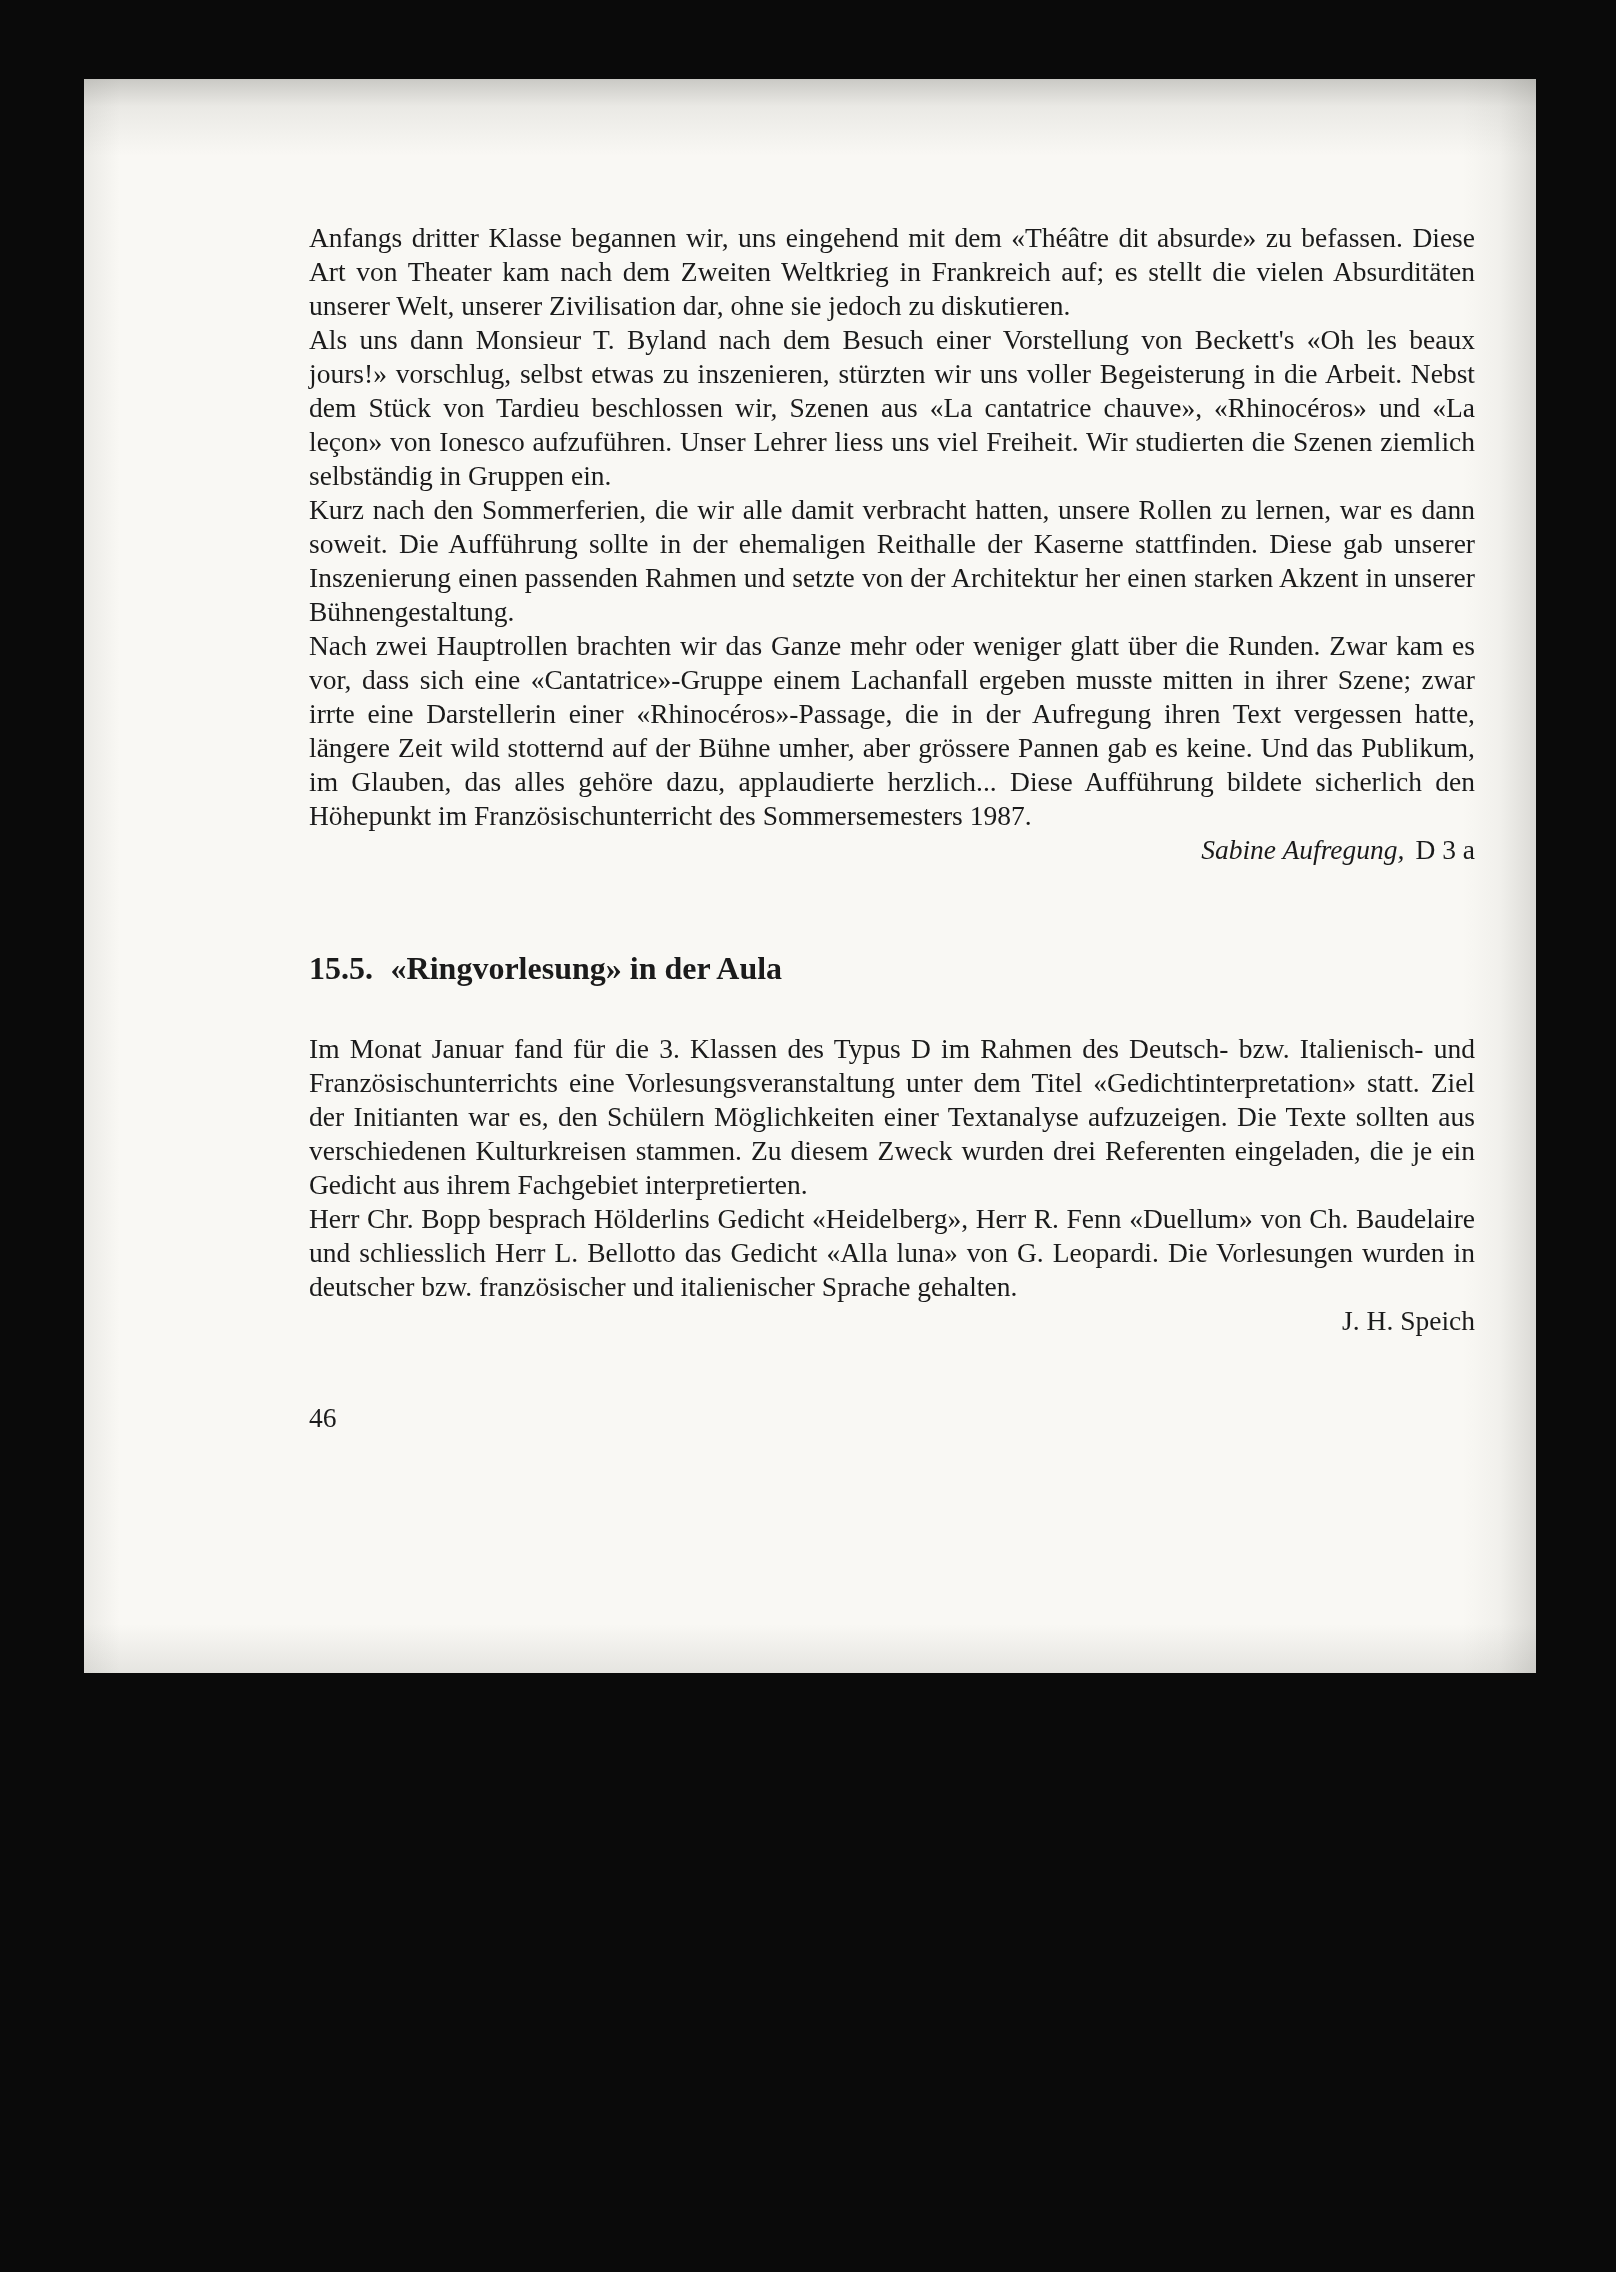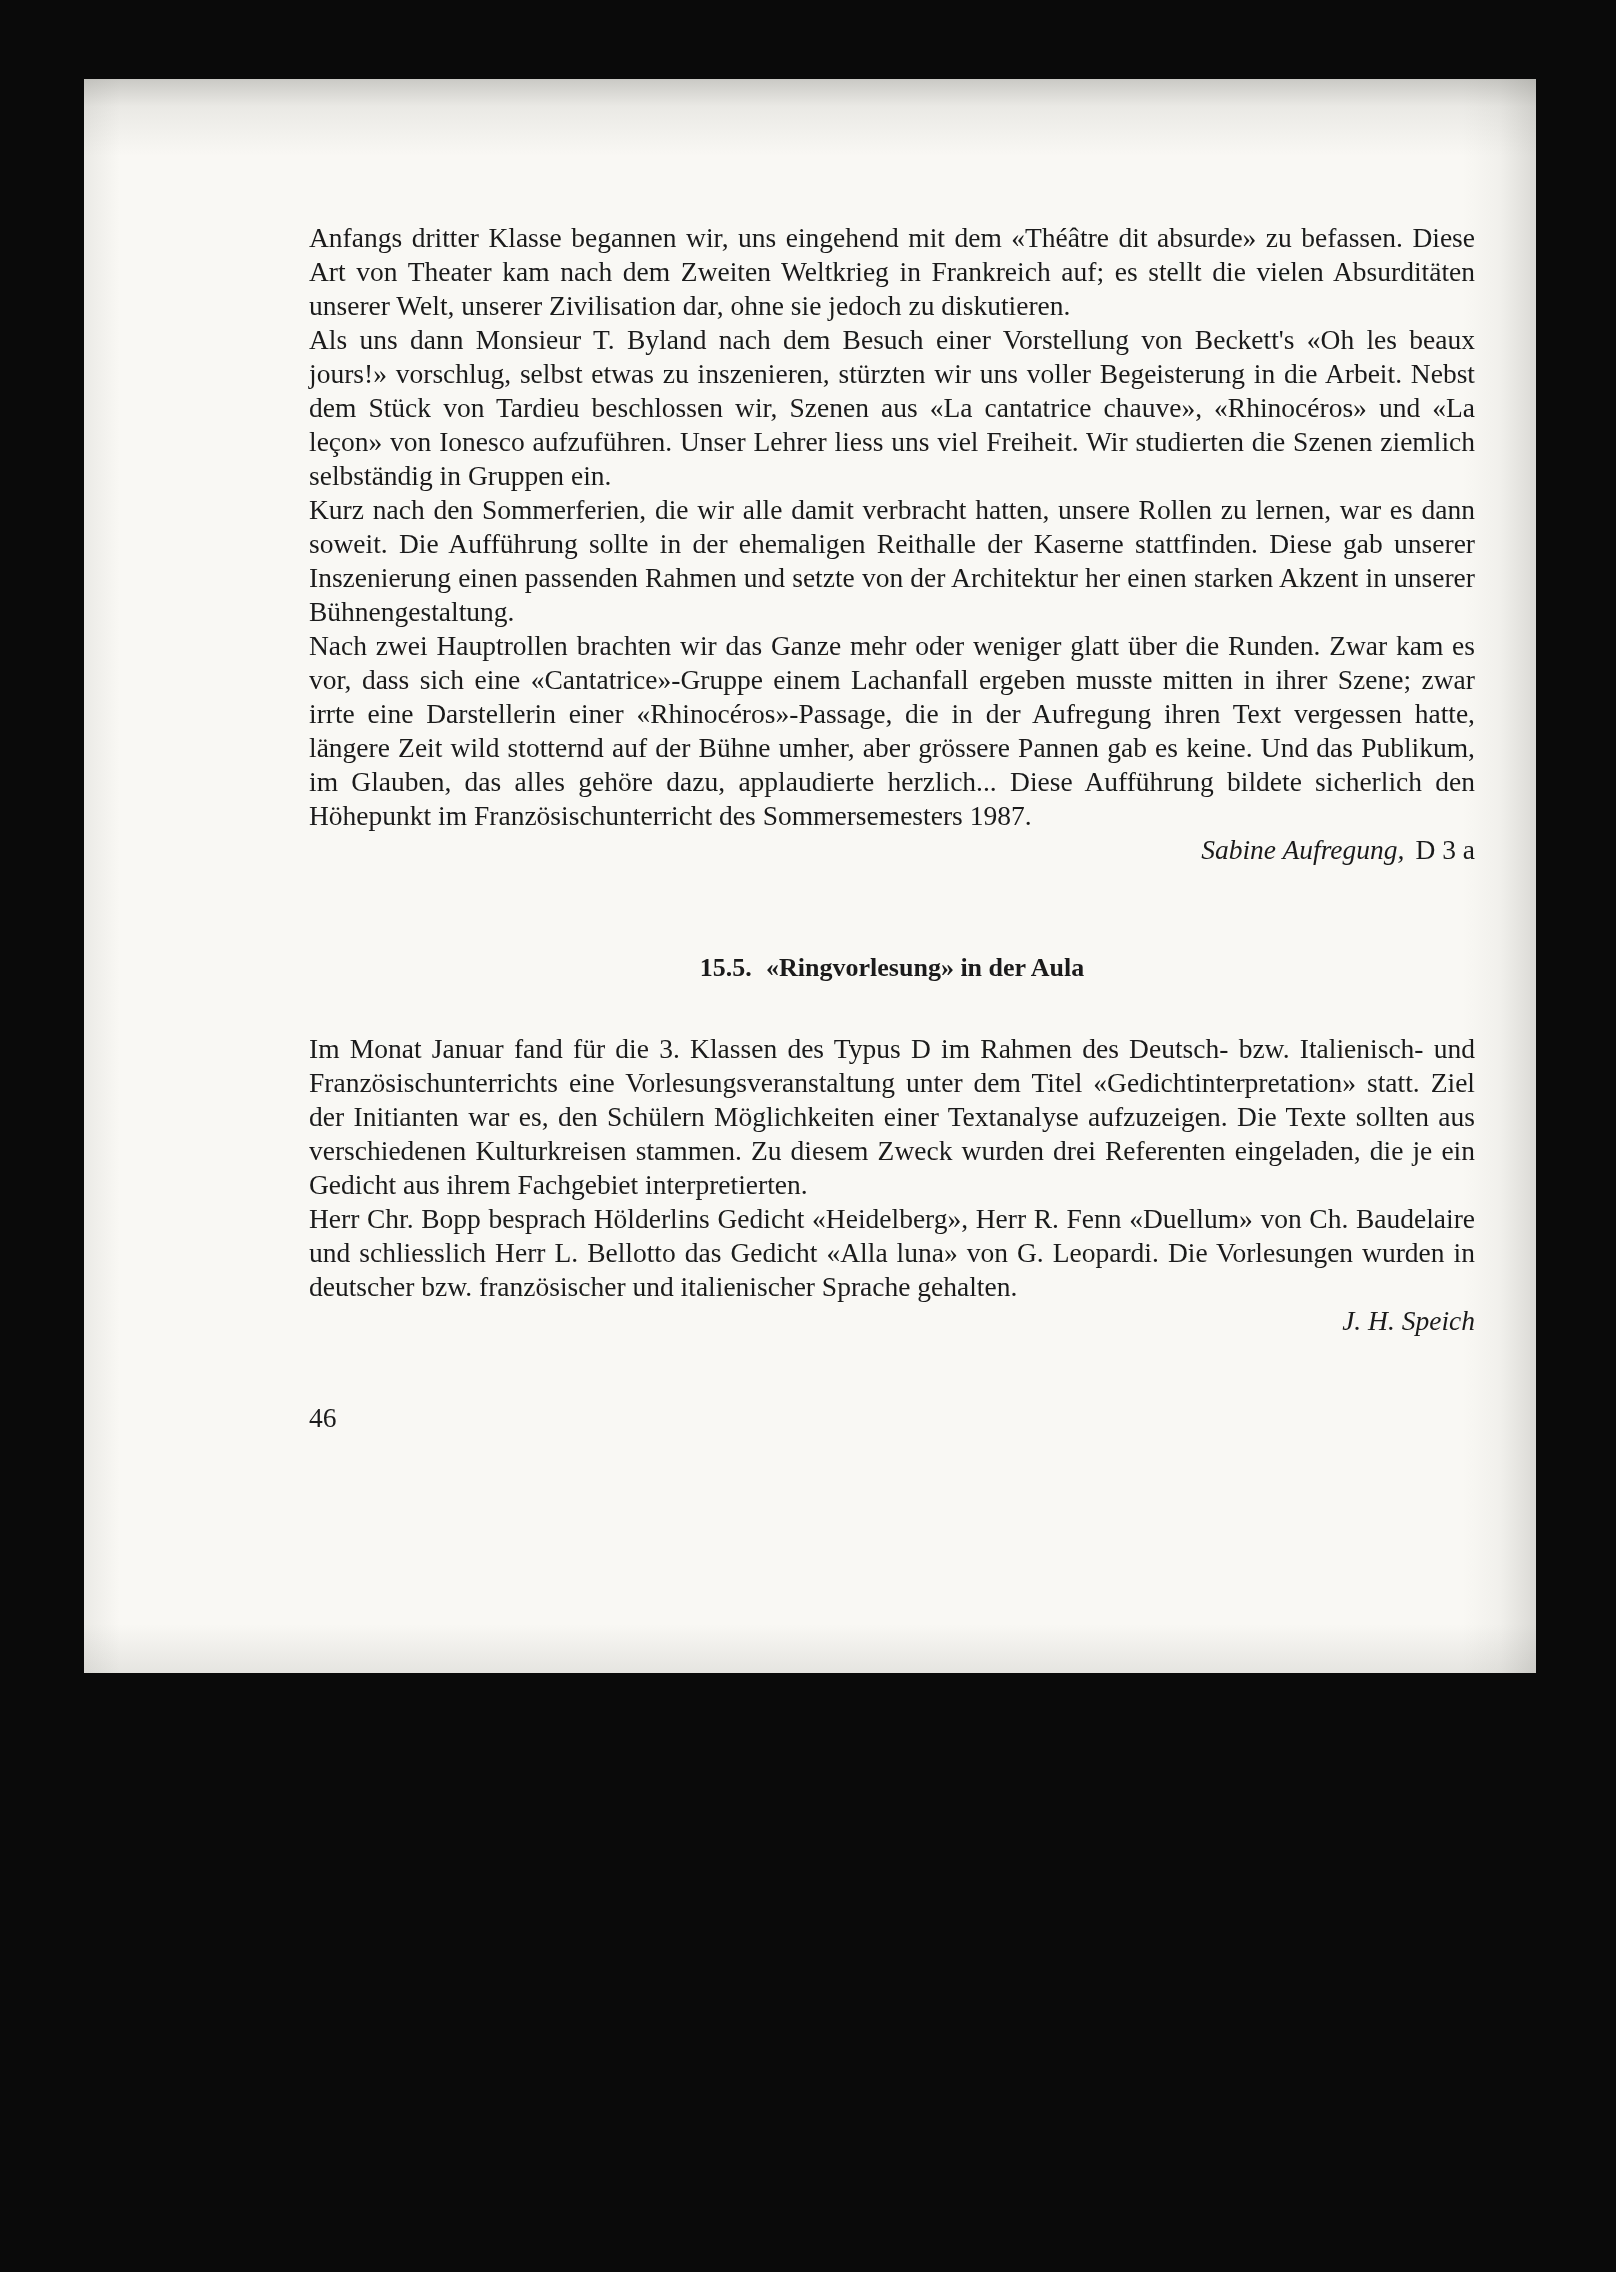--- a/index.html
+++ b/index.html
@@ -34,27 +34,27 @@
   }
   .para {
     text-align: justify;
     text-justify: inter-word;
   }
   .signature {
     text-align: right;
   }
   .sig-name { font-style: italic; }
   .sig-class { font-style: normal; margin-left: 0.40em; }
-  .sig-italic { font-style: italic; }
+  .sig-italic { }
   .heading {
-    font-size: 26px;
+    font-size: 32px;
     font-weight: 700;
     margin-top: 84px;
     margin-bottom: 47px;
-    text-align: center;
+    text-align: left;
   }
   .h-num { margin-right: 0.55em; }
   .page-number {
     margin-top: 63px;
     text-align: left;
   }
 </style>
 </head>
 <body>
 

